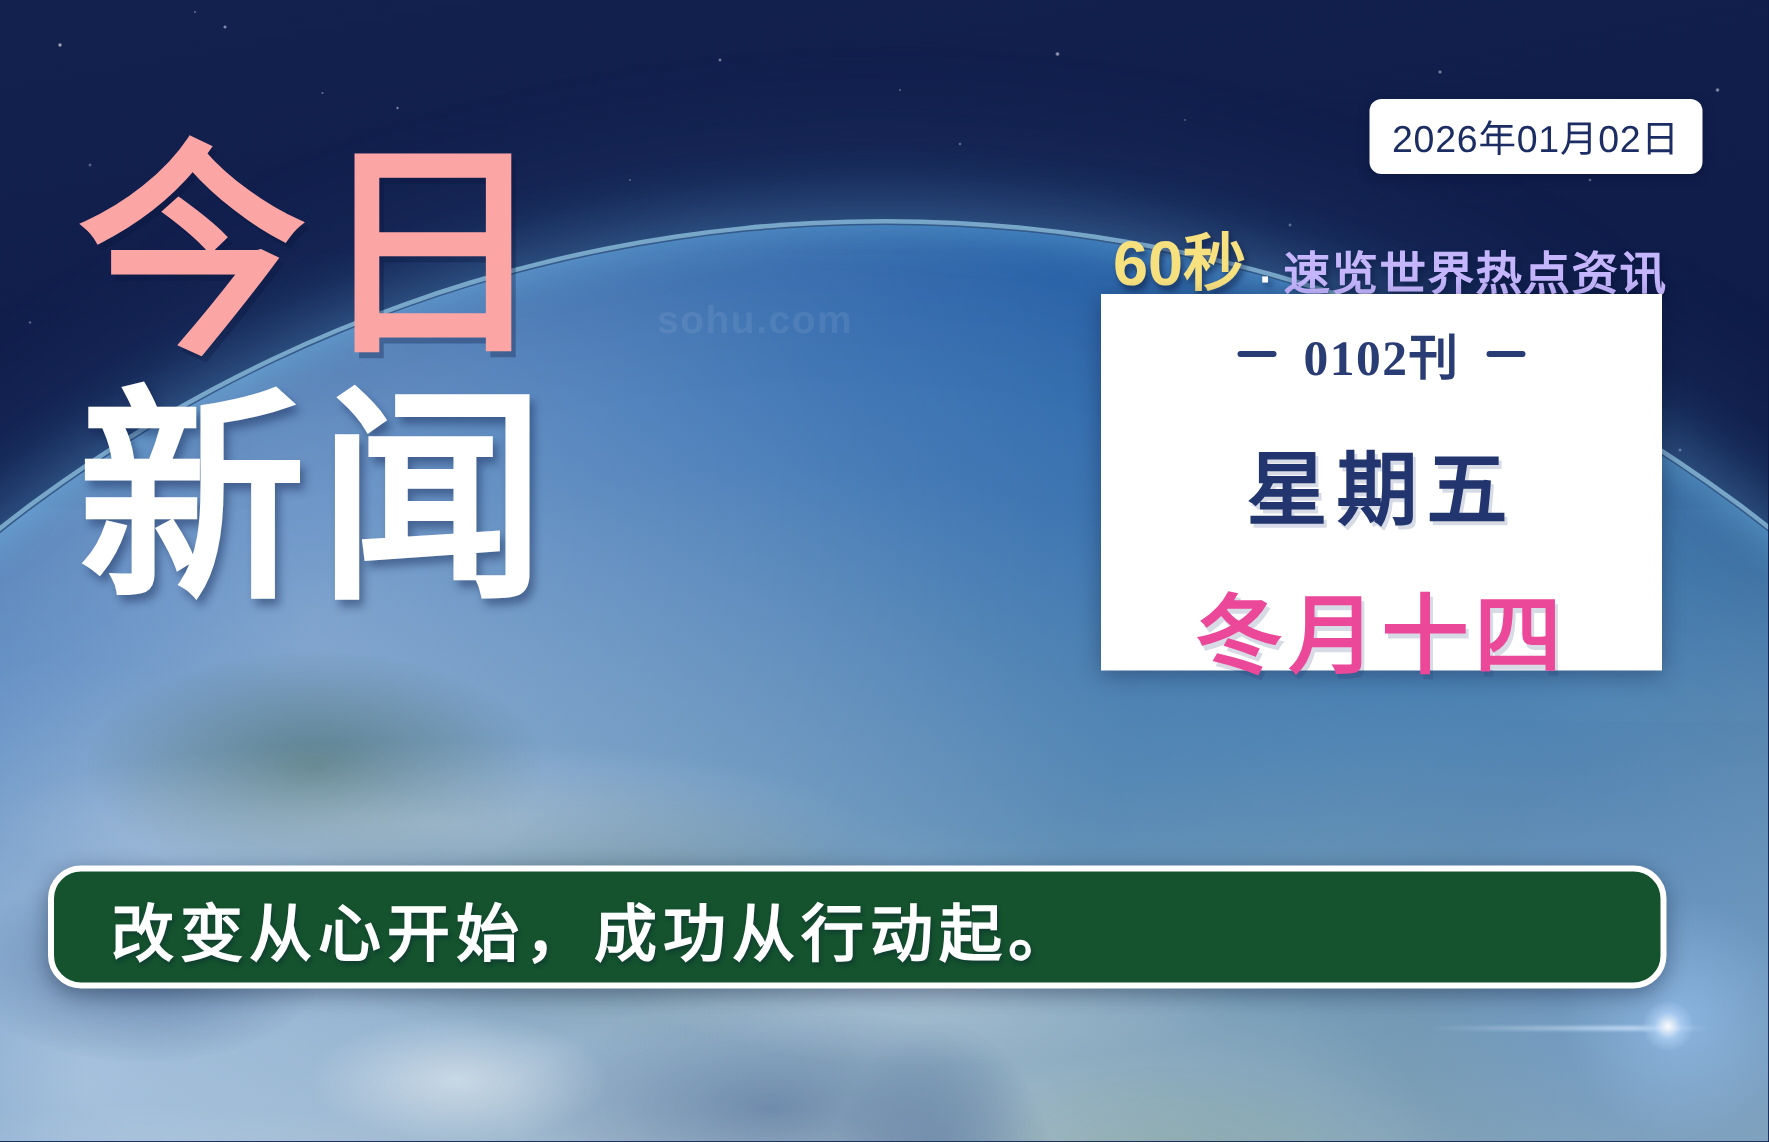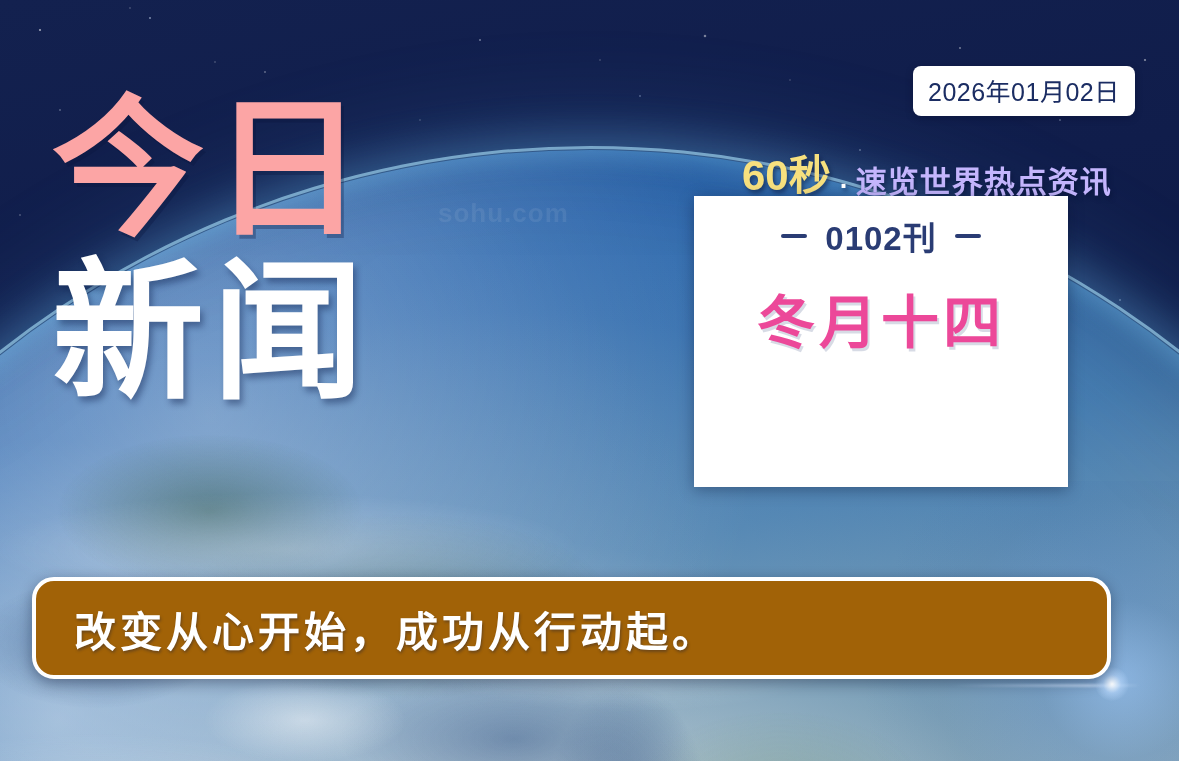--- a/index.html
+++ b/index.html
@@ -259,33 +259,34 @@
   .tagline .desc {
     color: #c4b5fd;
     font-size: 31px;
     font-weight: 700;
     letter-spacing: 1px;
   }
 
   
   .info-card {
     position: absolute;
-    left: 694px;
+    left: 734px;
     top: 196px;
     width: 374px;
-    height: 291px;
+    height: 251px;
     background: #ffffff;
     color: #22356e;
     box-shadow: 0 3px 14px rgba(5,12,40,0.35);
     display: flex;
     flex-direction: column;
     align-items: center;
     justify-content: flex-start;
     box-sizing: border-box;
     padding-top: 16px;
+    font-family: Liberation Serif, serif;
   }
   .issue-row {
     display: flex;
     align-items: center;
     justify-content: center;
     gap: 18px;
     font-size: 33px;
     font-weight: 700;
     letter-spacing: 1px;
     color: #2a3c74;
@@ -313,22 +314,22 @@
     color: #ec4899;
     text-shadow: 2px 3px 0 rgba(34,53,110,0.18);
   }
 
   
   .banner {
     position: absolute;
     left: 32px;
     top: 577px;
     width: 1079px;
-    height: 102px;
-    background: #a16207;
+    height: 82px;
+    background: #14532d;
     border: 4px solid #ffffff;
     border-radius: 22px;
     box-sizing: border-box;
     display: flex;
     align-items: center;
     box-shadow: 0 4px 14px rgba(5,12,40,0.38);
   }
   .banner-text {
     color: #ffffff;
     font-size: 42px;
@@ -373,20 +374,21 @@
     <span class="dot">·</span>
     <span class="desc">速览世界热点资讯</span>
   </div>
 
   <div class="info-card">
     <div class="issue-row">
       <span class="issue-dash"></span>
       <span>0102刊</span>
       <span class="issue-dash"></span>
     </div>
+    <div class="weekday">星期五</div>
     <div class="lunar">冬月十四</div>
   </div>
 
   <div class="banner">
     <div class="banner-text">改变从心开始，成功从行动起。</div>
   </div>
 
 </div>
 
 </body></html>

